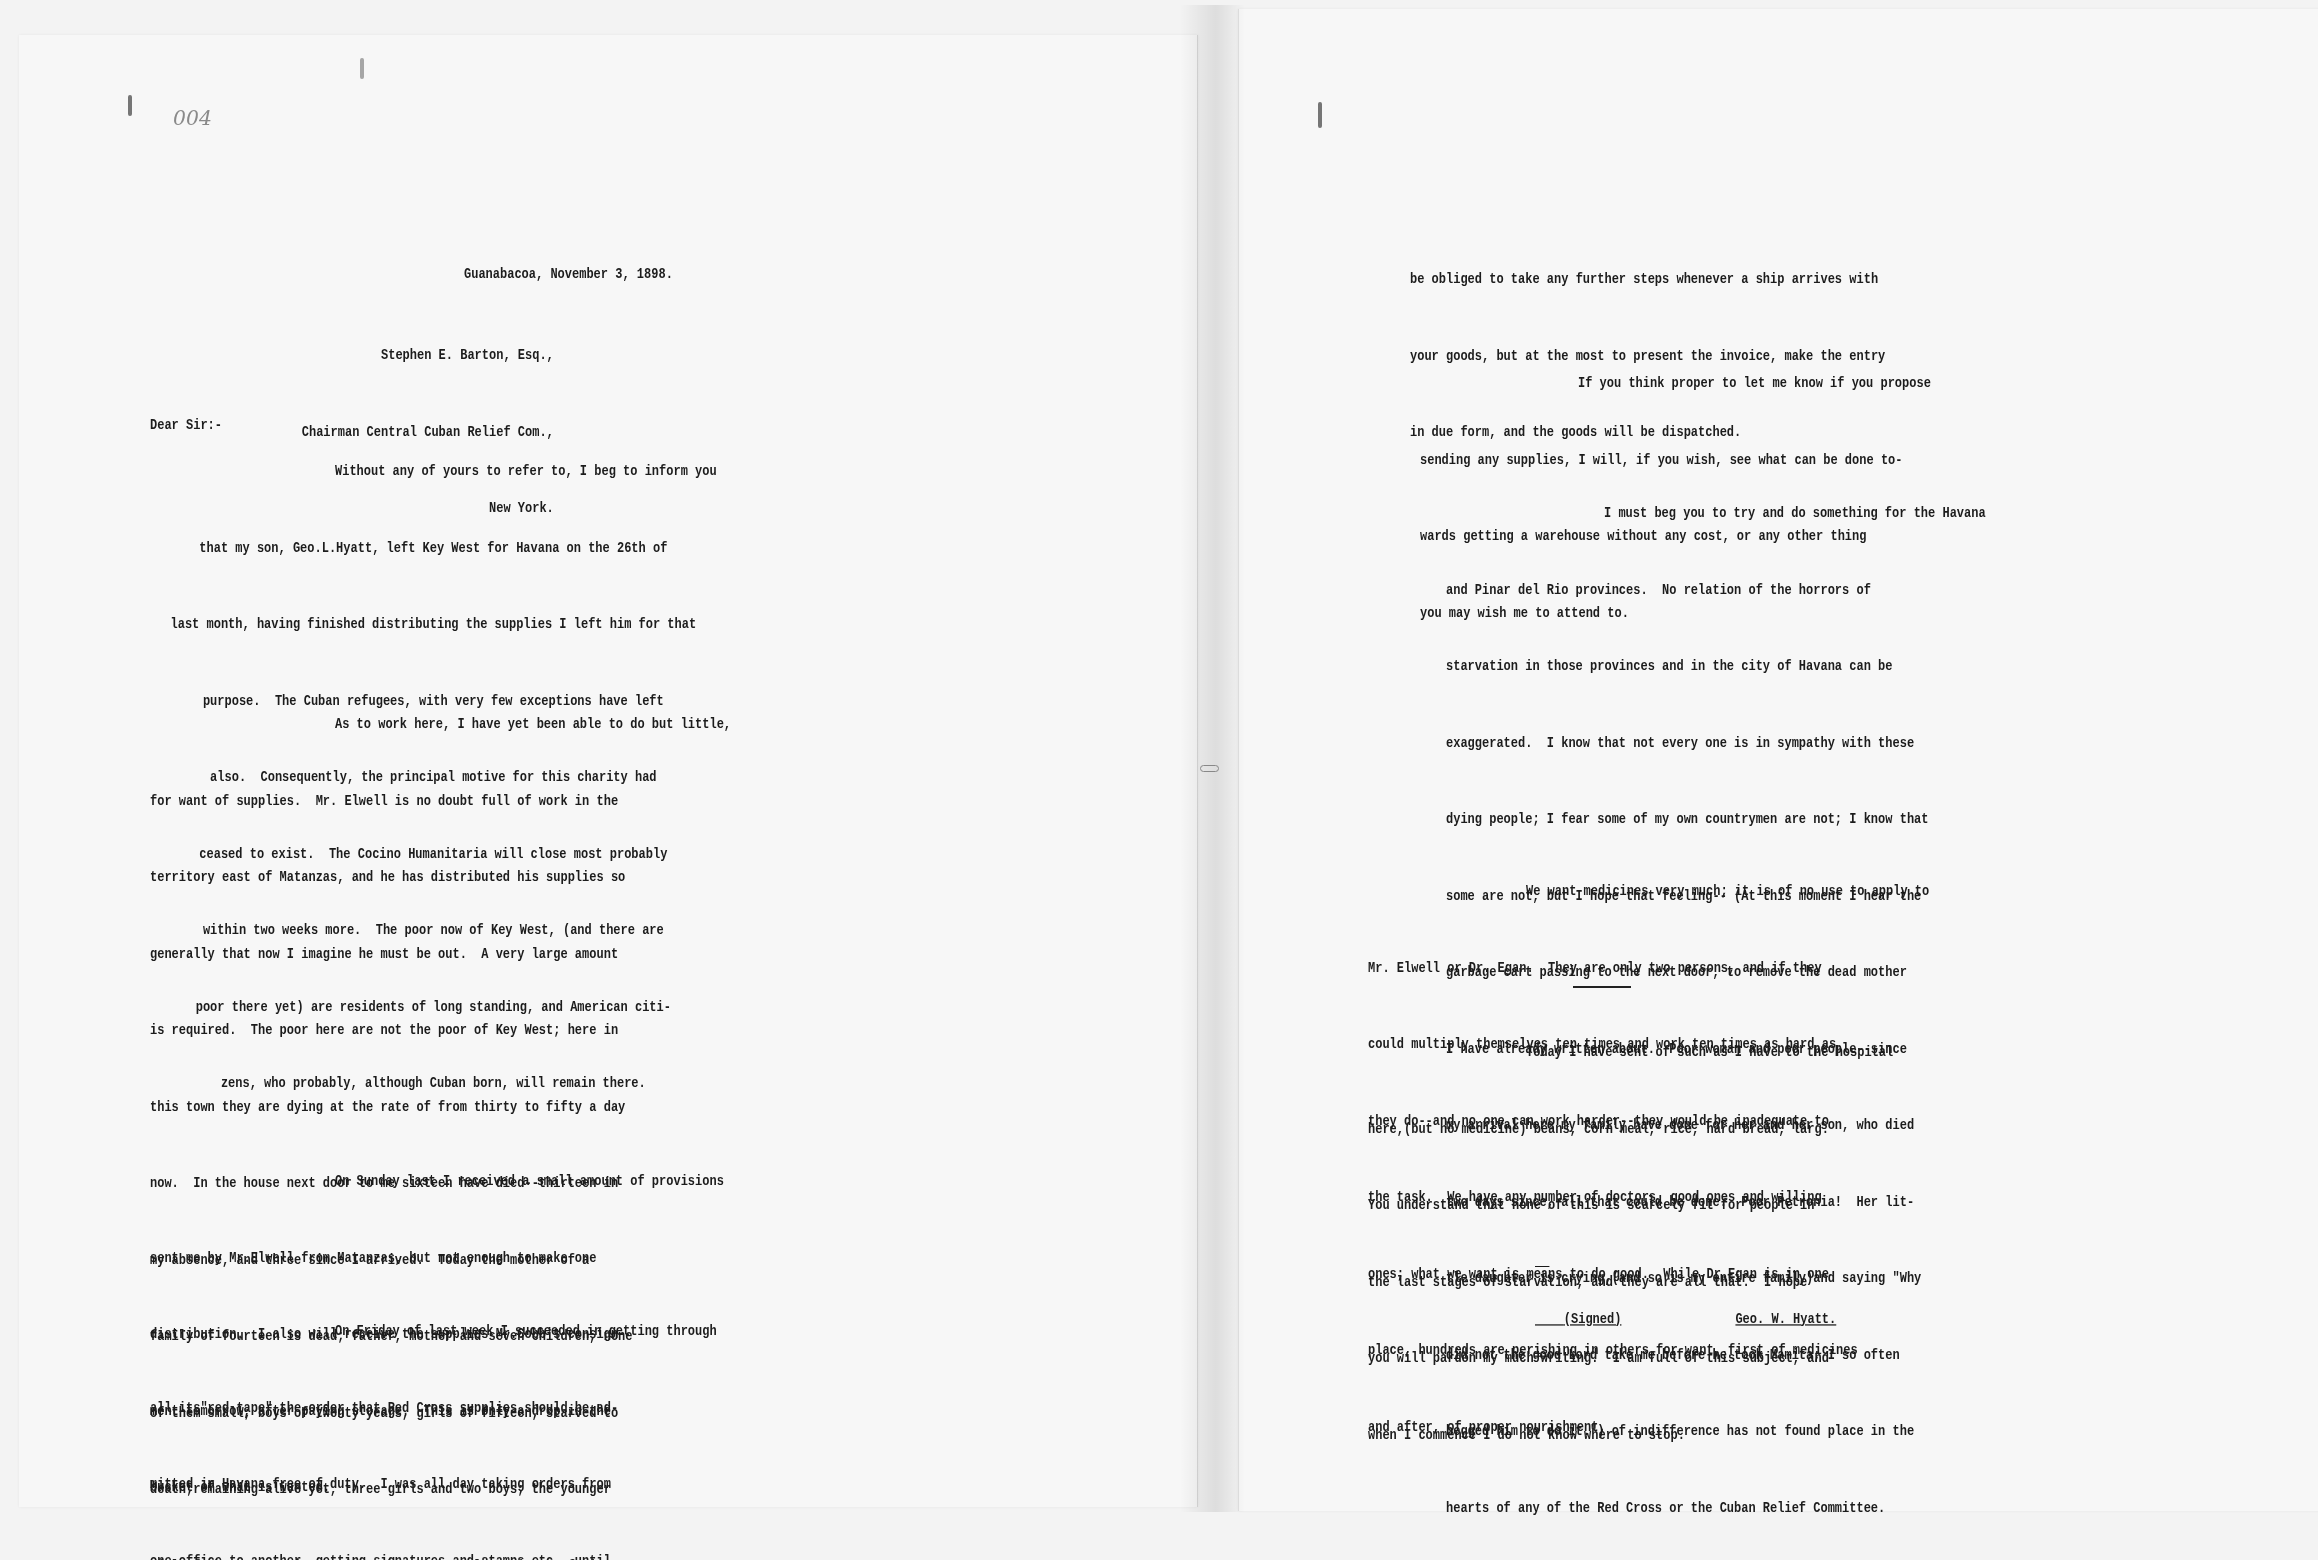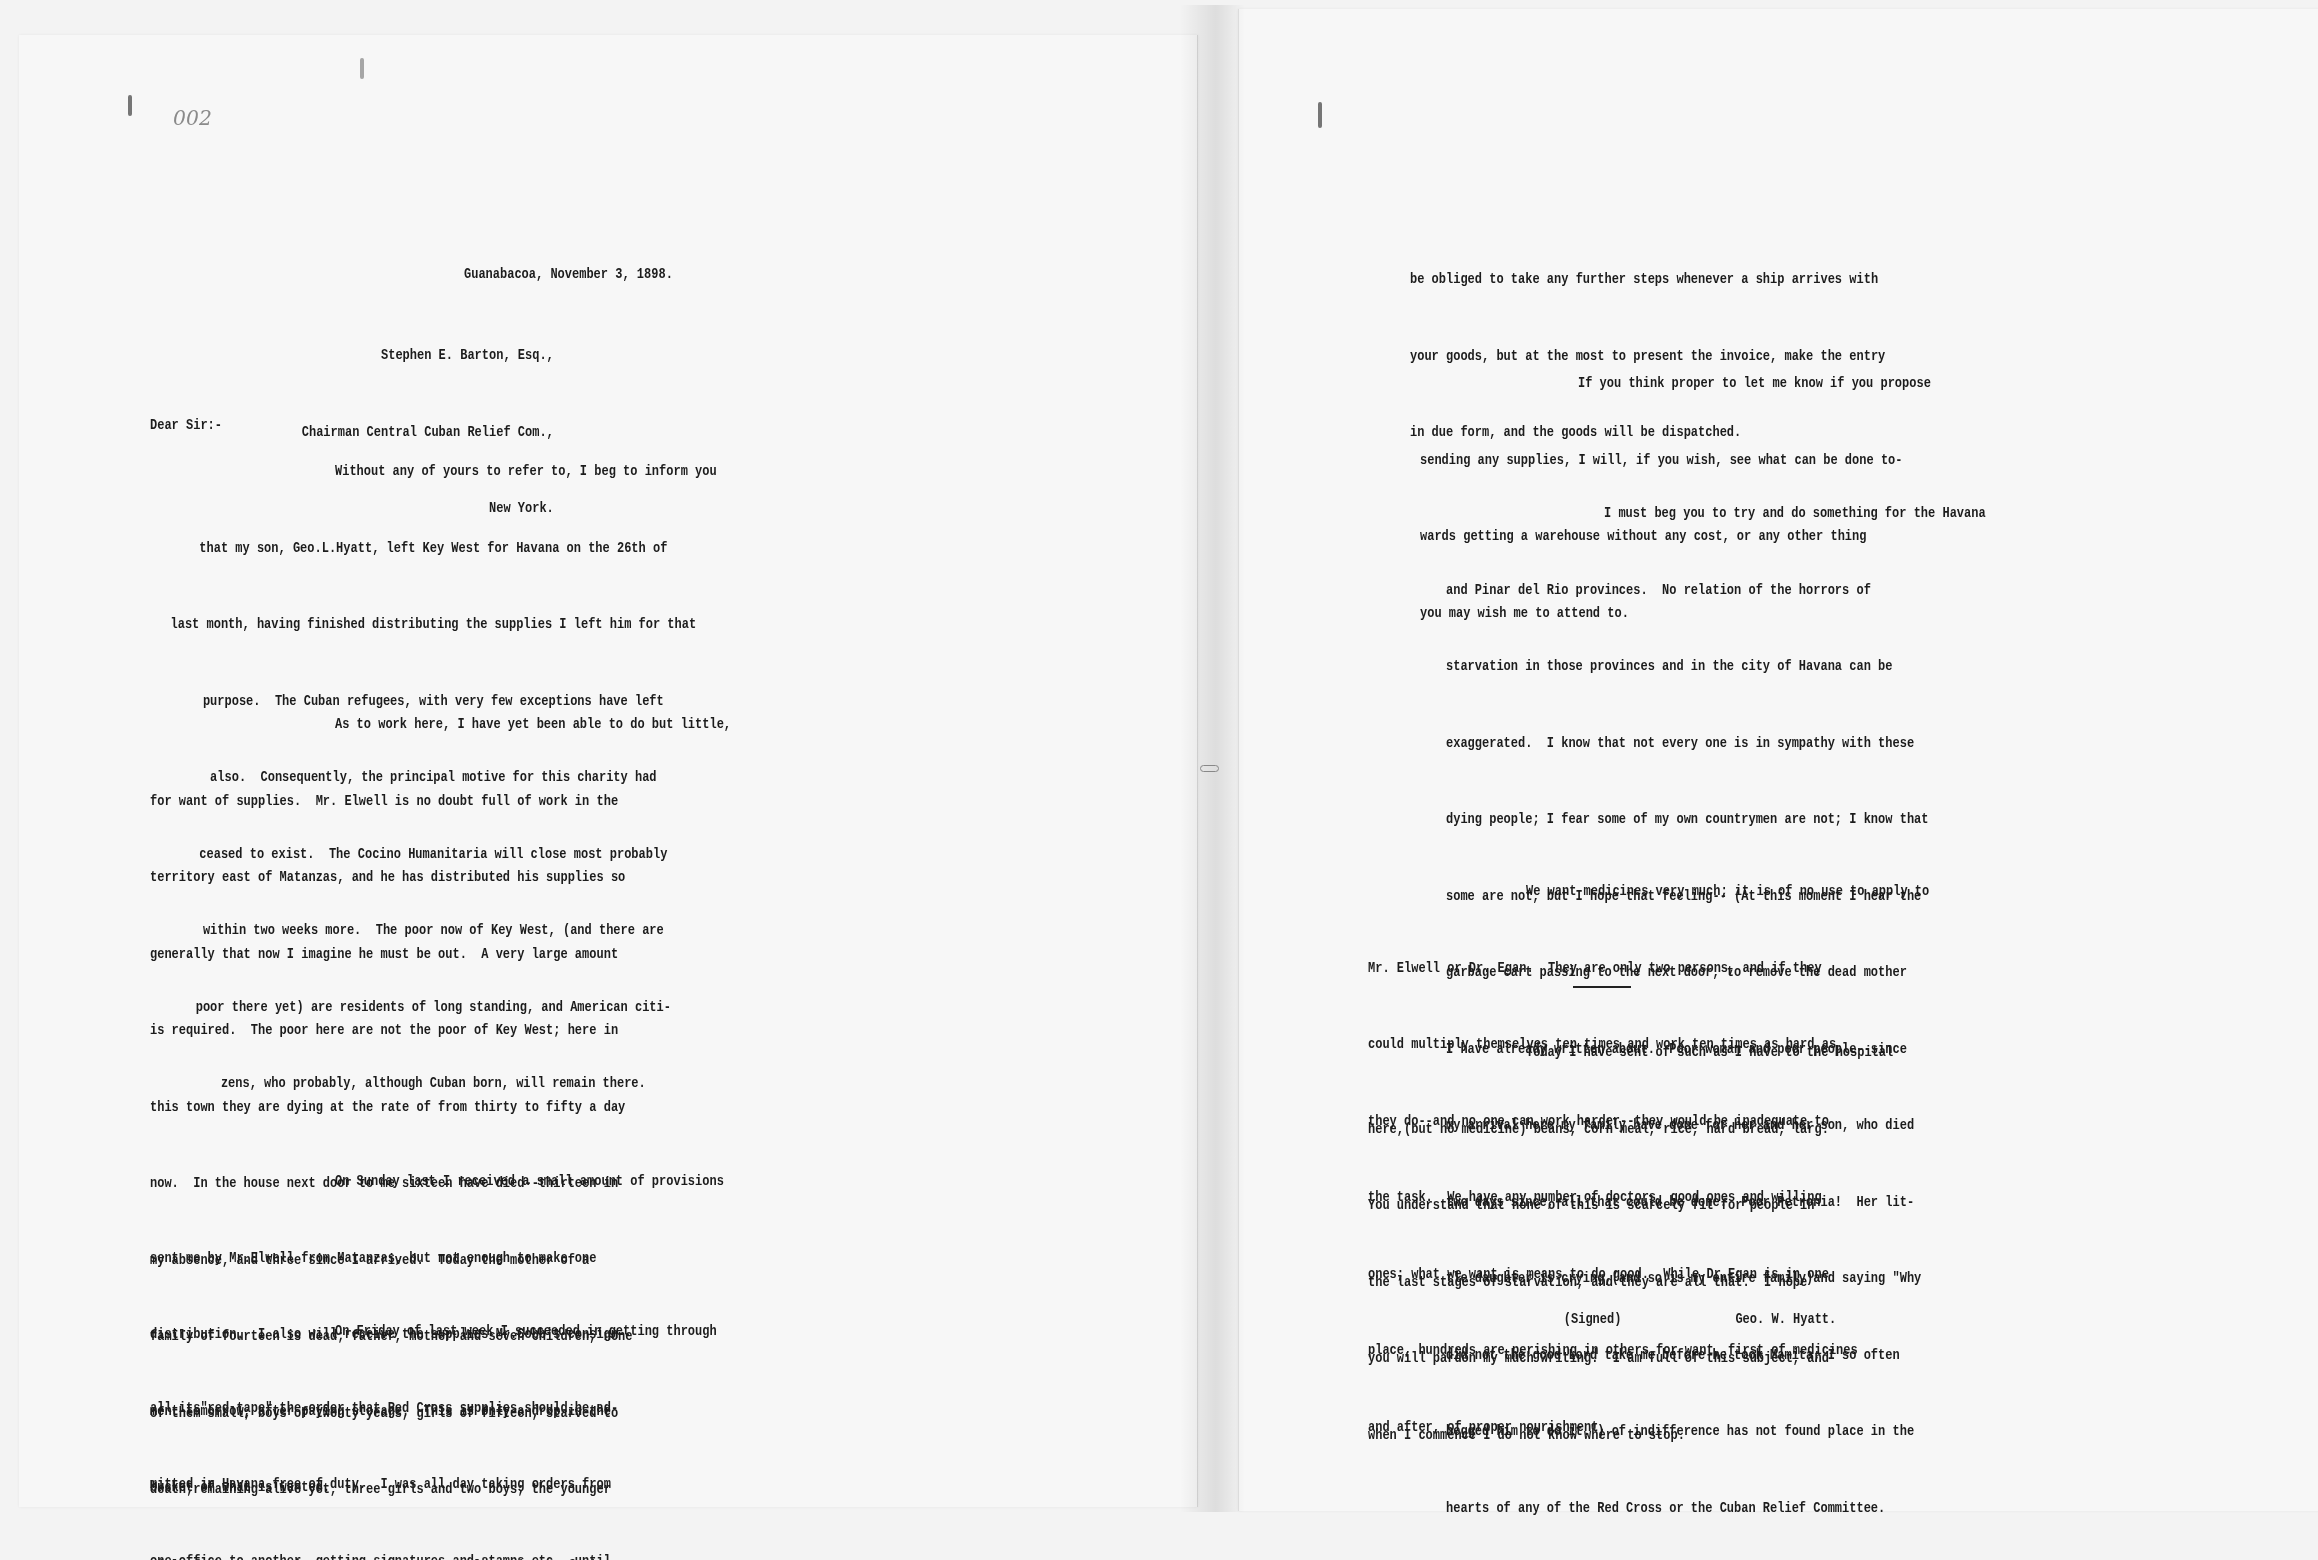--- a/index.html
+++ b/index.html
@@ -89,21 +89,21 @@
 </head>
 <body>
 
 <div id="page-left" class="page"></div>
 <div id="page-right" class="page"></div>
 <div class="gutter-shadow"></div>
 
 <div class="margin-mark" style="left:128px; top:95px; height:21px;"></div>
 <div class="margin-mark" style="left:360px; top:58px; height:21px; opacity:0.5;"></div>
 <div class="margin-mark" style="left:1318px; top:102px; height:25.5px;"></div>
-<div class="handwritten" style="left:173px; top:106px;">002</div>
+<div class="handwritten" style="left:173px; top:106px;">004</div>
 <div class="ring-mark" style="left:1200px; top:765px;"></div>
 
 <div class="typed" style="left:464px; top:211px;">
   <span class="line">Guanabacoa, November 3, 1898.</span>
 </div>
 
 <div class="typed" style="left:188px; top:292px;text-align:right;">
   <span class="line" style="margin-left:0px;">Stephen E. Barton, Esq.,</span>
   <span class="line" style="margin-left:80px;">Chairman Central Cuban Relief Com.,</span>
   <span class="line" style="margin-left:301px;">New York.</span>
@@ -207,18 +207,18 @@
 
 <div class="typed" style="left:1368px; top:989px;">
   <span class="line" style="margin-left:158px;">Today I have sent of such as I have to the hospital</span>
   <span class="line">here,(but no medicine) beans, corn meal, rice, hard bread, larg.</span>
   <span class="line">You understand that none of this is scarcely fit for people in</span>
   <span class="line">the last stages of starvation, and they are all that.  I hope</span>
   <span class="line">you will pardon my much writing.  I am full of this subject, and</span>
   <span class="line">when I commence I do not know where to stop.</span>
 </div>
 
-<div class="typed" style="left:1535px; top:1224px;">
+<div class="typed" style="left:1535px; top:1224px;text-decoration:underline;">
   <span class="line">
     <span>(Signed)</span><span style="display:inline-block; width:114px;"></span><span>Geo. W. Hyatt.</span>
   </span>
 </div>
 
 
 </body></html>

